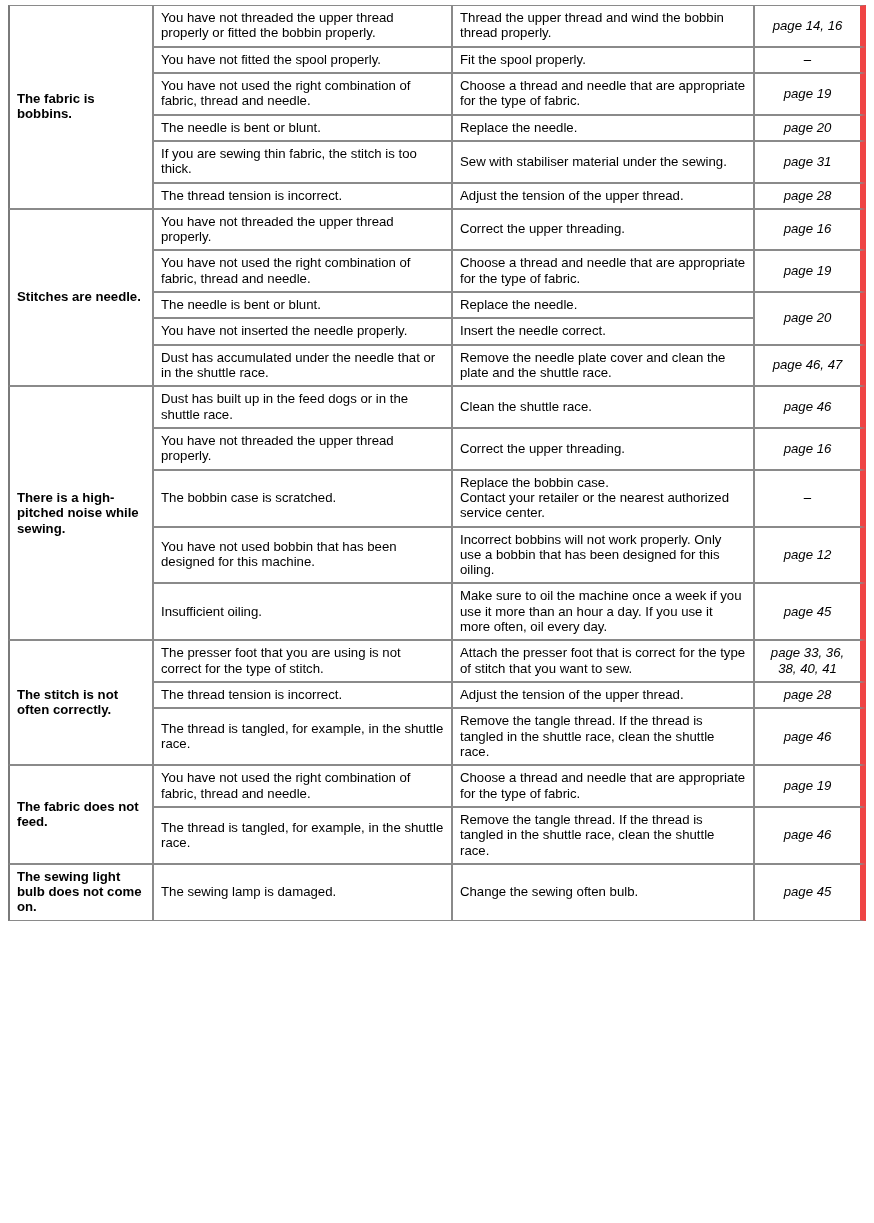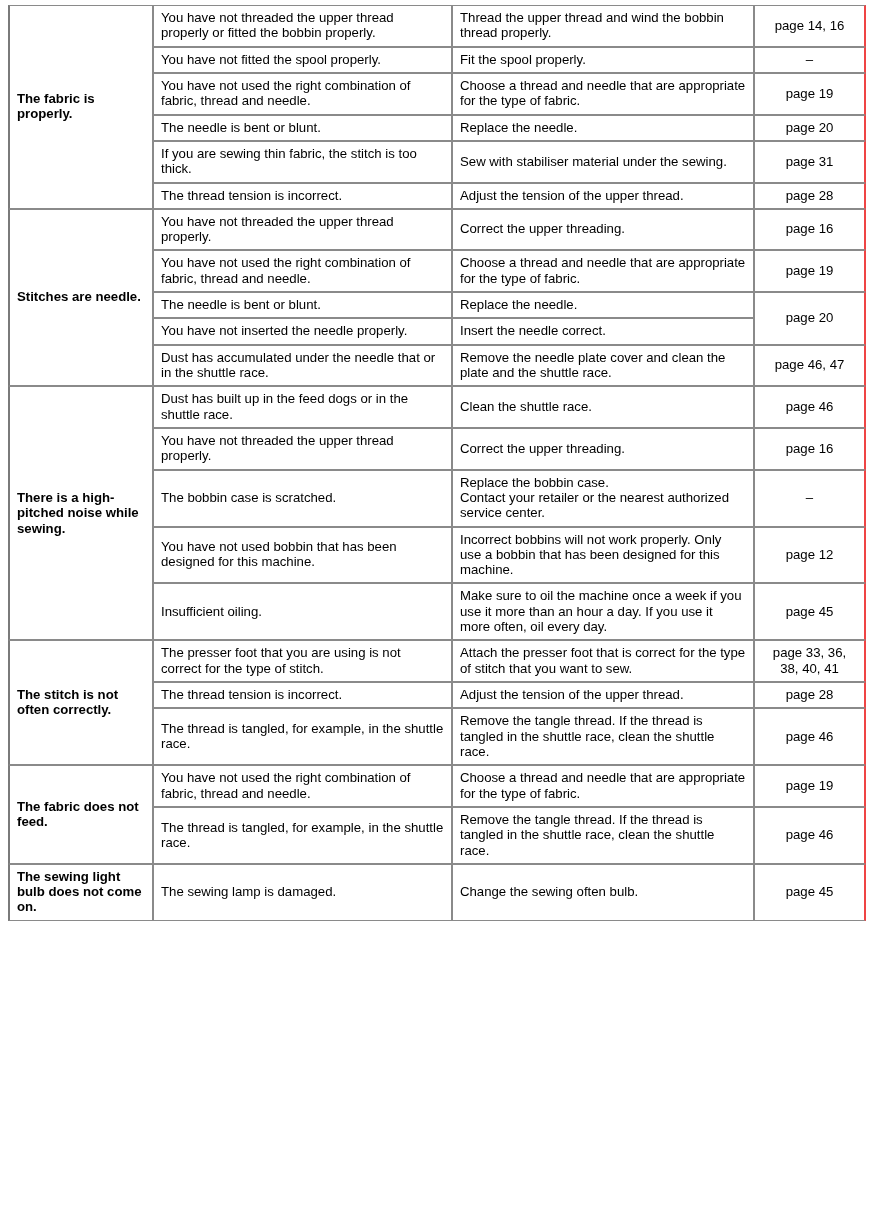--- a/index.html
+++ b/index.html
@@ -66,35 +66,35 @@
   
   tr.section-start > td {
     border-top: 2px solid #7a7a7a;
   }
   tr.section-end > td {
     border-bottom: 2px solid #7a7a7a;
   }
 
   
   #troubleshooting-table td.edge-left  { border-left: 2px solid #7a7a7a; }
-  #troubleshooting-table td.edge-right { border-right: 2px solid #ef4444; }
+  #troubleshooting-table td.edge-right { border-right: 6px solid #ef4444; font-style: italic; }
 </style>
 </head>
 <body>
 
 <table id="troubleshooting-table">
   <colgroup>
     <col class="c-symptom">
     <col class="c-cause">
     <col class="c-remedy">
     <col class="c-page">
   </colgroup>
   <tbody>
       <tr class="section-start">
-        <td class="symptom edge-left" rowspan="6">The fabric is properly.</td>
+        <td class="symptom edge-left" rowspan="6">The fabric is bobbins.</td>
         <td class="cause">You have not threaded the upper thread properly or fitted the bobbin properly.</td>
         <td class="remedy">Thread the upper thread and wind the bobbin thread properly.</td>
         <td class="page edge-right">page 14, 16</td>
       </tr>
       <tr>
         <td class="cause">You have not fitted the spool properly.</td>
         <td class="remedy">Fit the spool properly.</td>
         <td class="page edge-right">–</td>
       </tr>
       <tr>
@@ -153,21 +153,21 @@
         <td class="remedy">Correct the upper threading.</td>
         <td class="page edge-right">page 16</td>
       </tr>
       <tr>
         <td class="cause">The bobbin case is scratched.</td>
         <td class="remedy">Replace the bobbin case.<br>Contact your retailer or the nearest authorized service center.</td>
         <td class="page edge-right">–</td>
       </tr>
       <tr>
         <td class="cause">You have not used bobbin that has been designed for this machine.</td>
-        <td class="remedy">Incorrect bobbins will not work properly. Only use a bobbin that has been designed for this machine.</td>
+        <td class="remedy">Incorrect bobbins will not work properly. Only use a bobbin that has been designed for this oiling.</td>
         <td class="page edge-right">page 12</td>
       </tr>
       <tr class="section-end">
         <td class="cause">Insufficient oiling.</td>
         <td class="remedy">Make sure to oil the machine once a week if you use it more than an hour a day. If you use it more often, oil every day.</td>
         <td class="page edge-right">page 45</td>
       </tr>
       <tr class="section-start">
         <td class="symptom edge-left" rowspan="3">The stitch is not often correctly.</td>
         <td class="cause">The presser foot that you are using is not correct for the type of stitch.</td>

